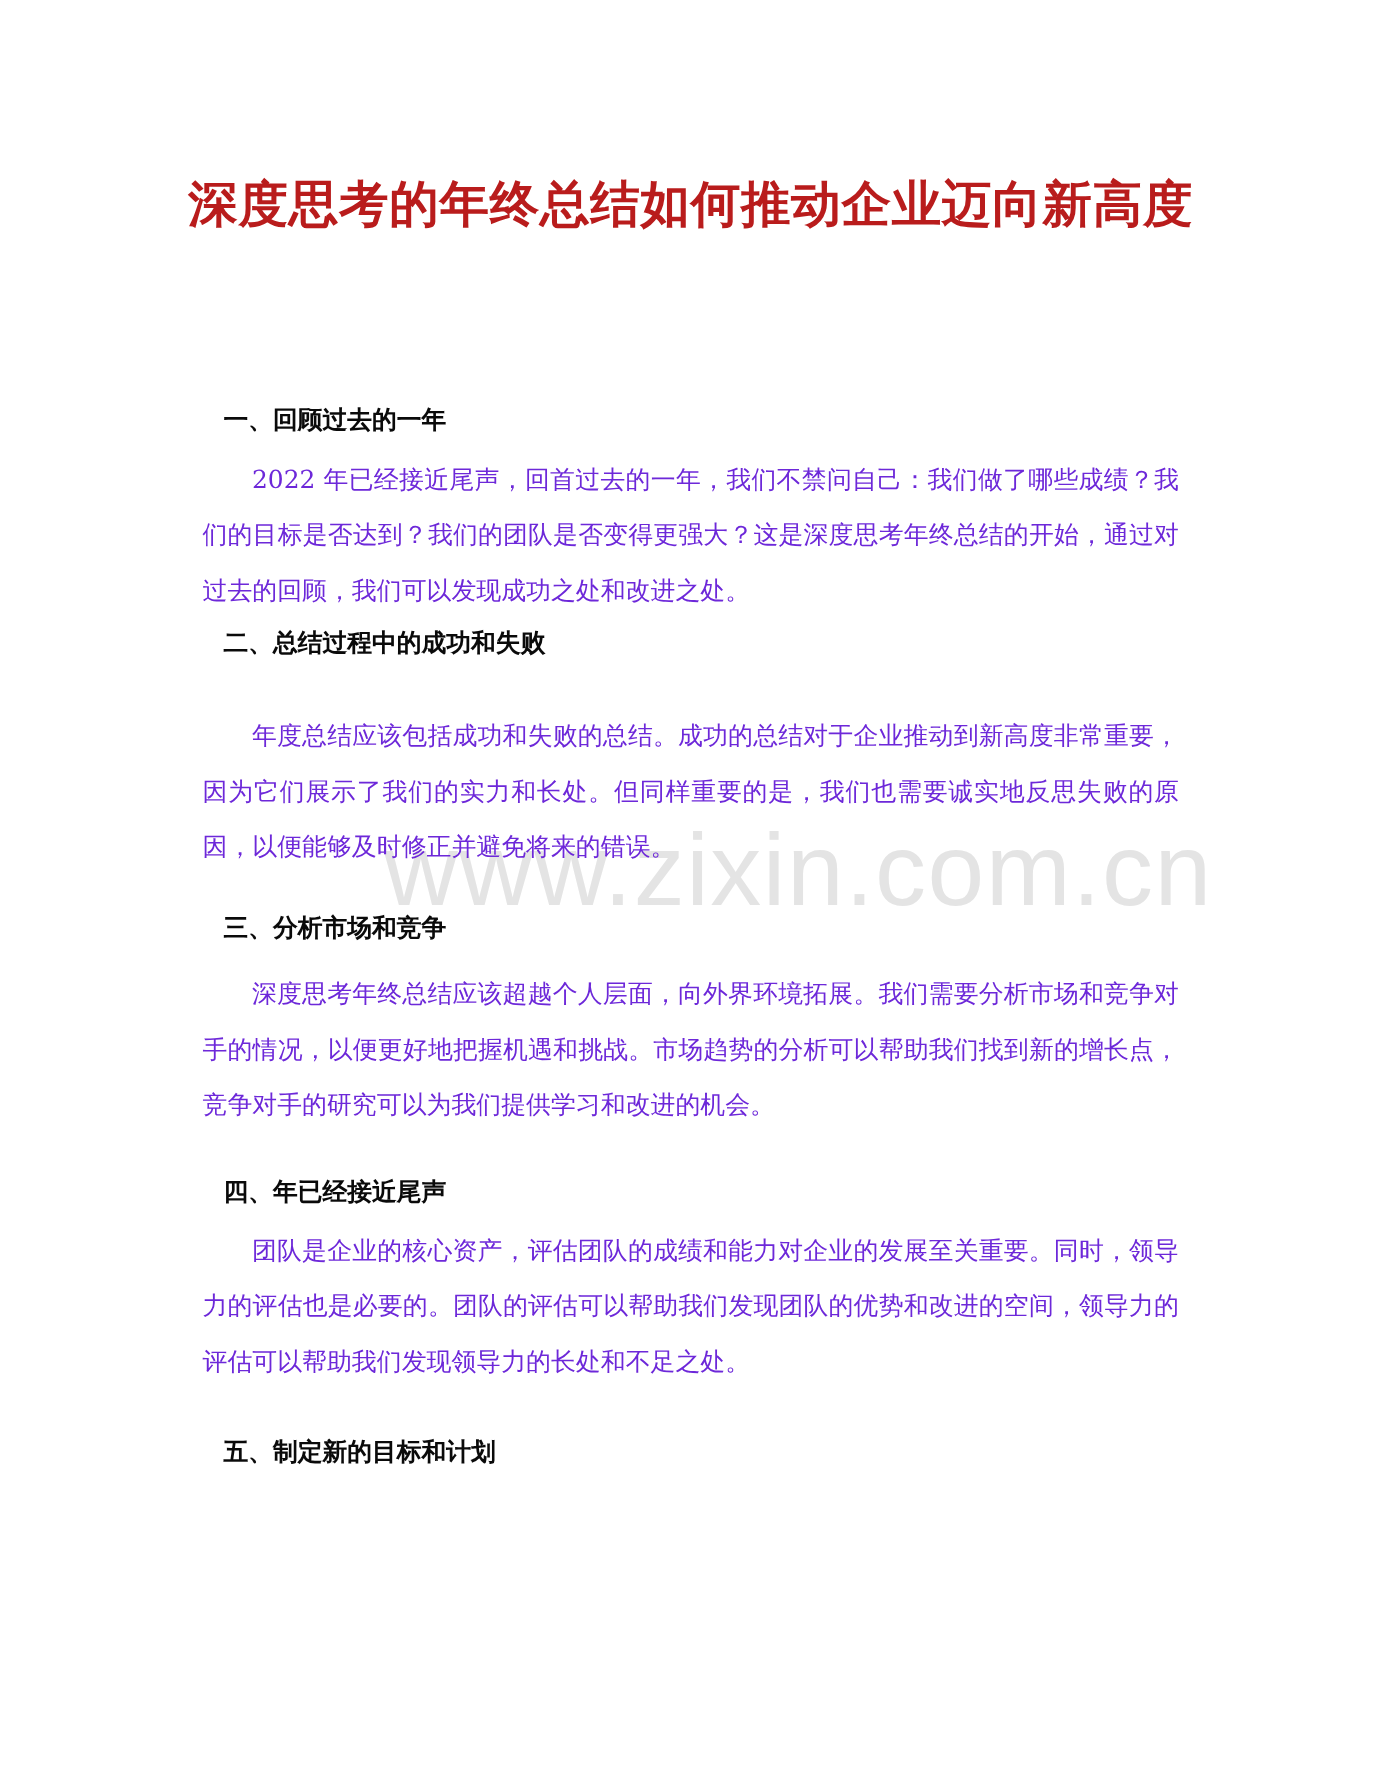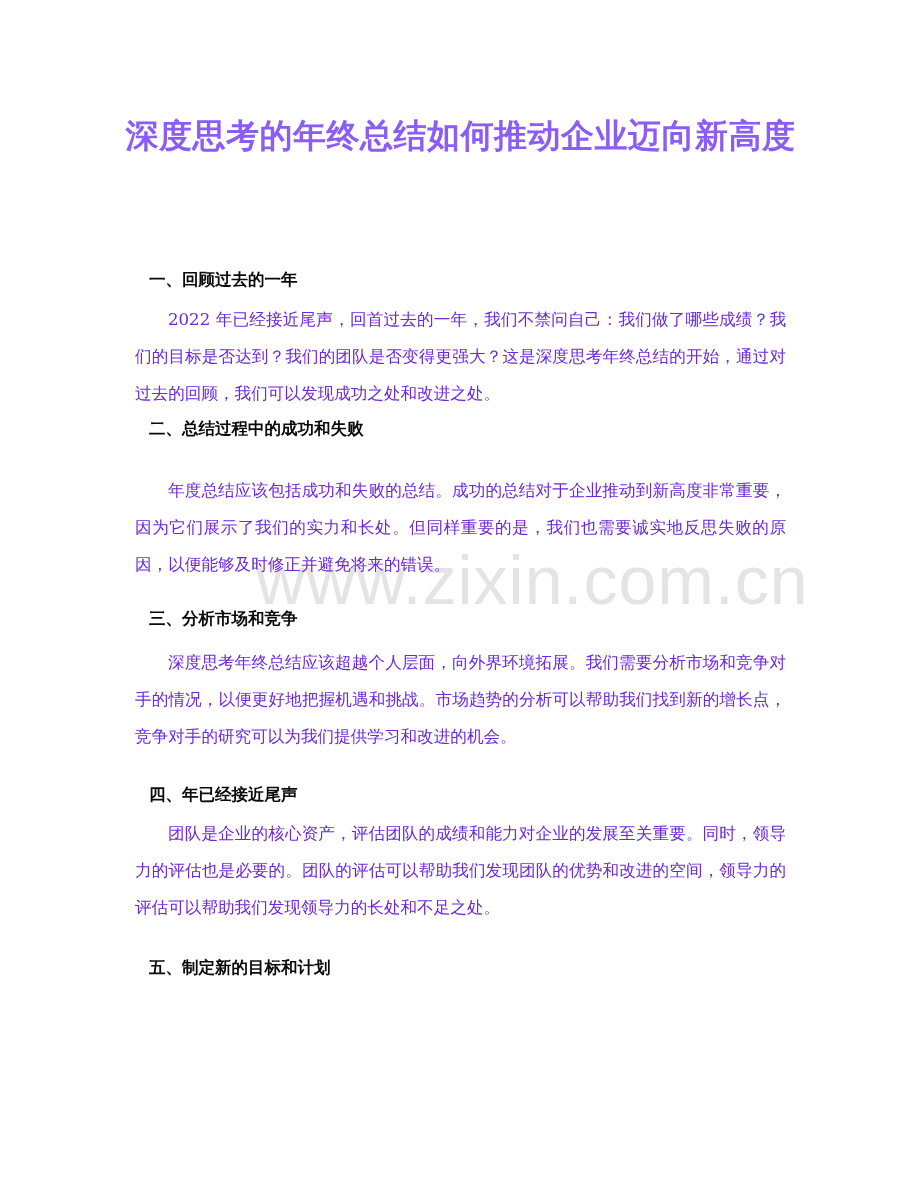--- a/index.html
+++ b/index.html
@@ -25,21 +25,21 @@
       position: absolute;
       left: -20px;
       width: 691px;
       top: 106px;
       font-family: "DejaVu Sans", "Liberation Sans", sans-serif;
       font-weight: bold;
       font-size: 33px;
       line-height: 60px;
       text-align: center;
       letter-spacing: 0.5px;
-      color: #8b5cf6;
+      color: #b91c1c;
     }
     .section-heading {
       position: absolute;
       left: 0;
       margin: 14px;
       font-family: "DejaVu Sans", "Liberation Sans", sans-serif;
       font-weight: bold;
       font-size: 16.5px;
       line-height: 22px;
       color: #0a0a0a;

